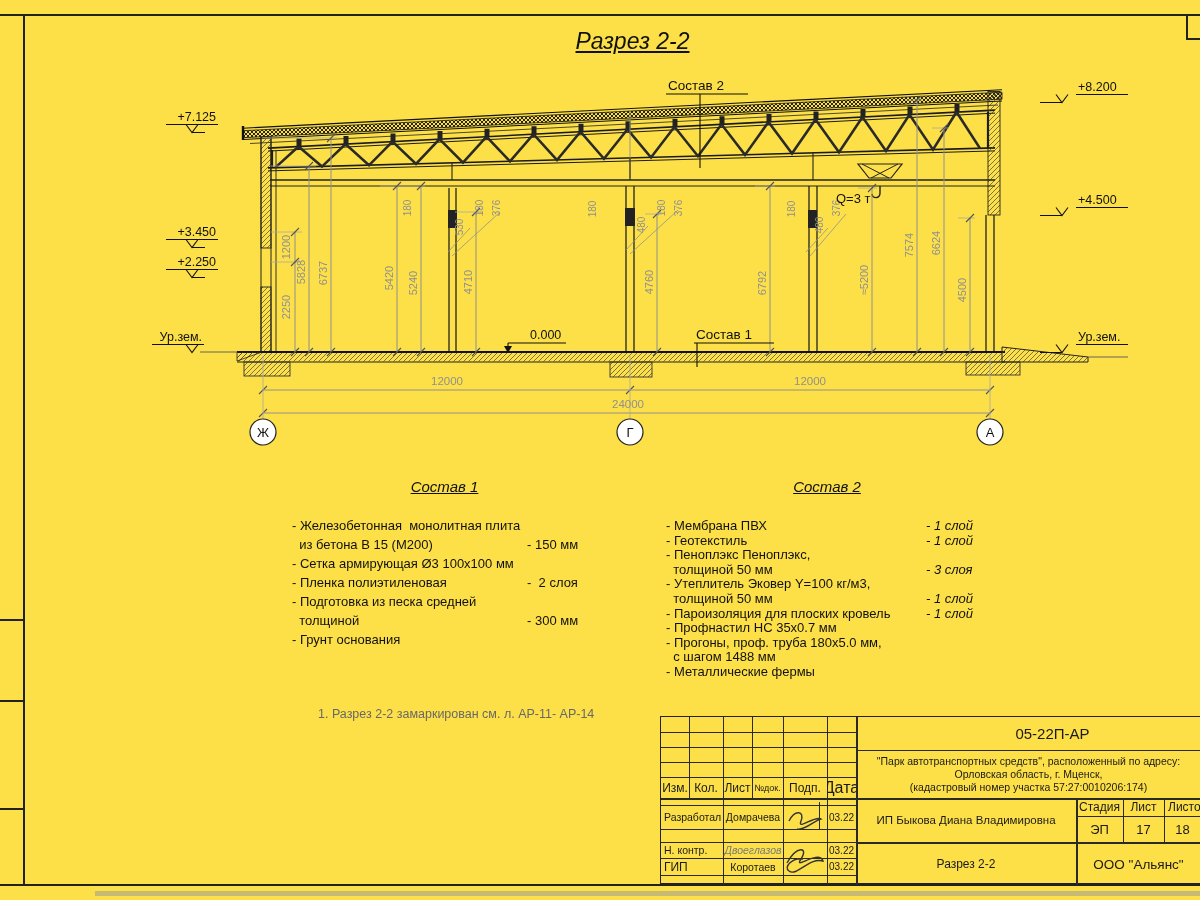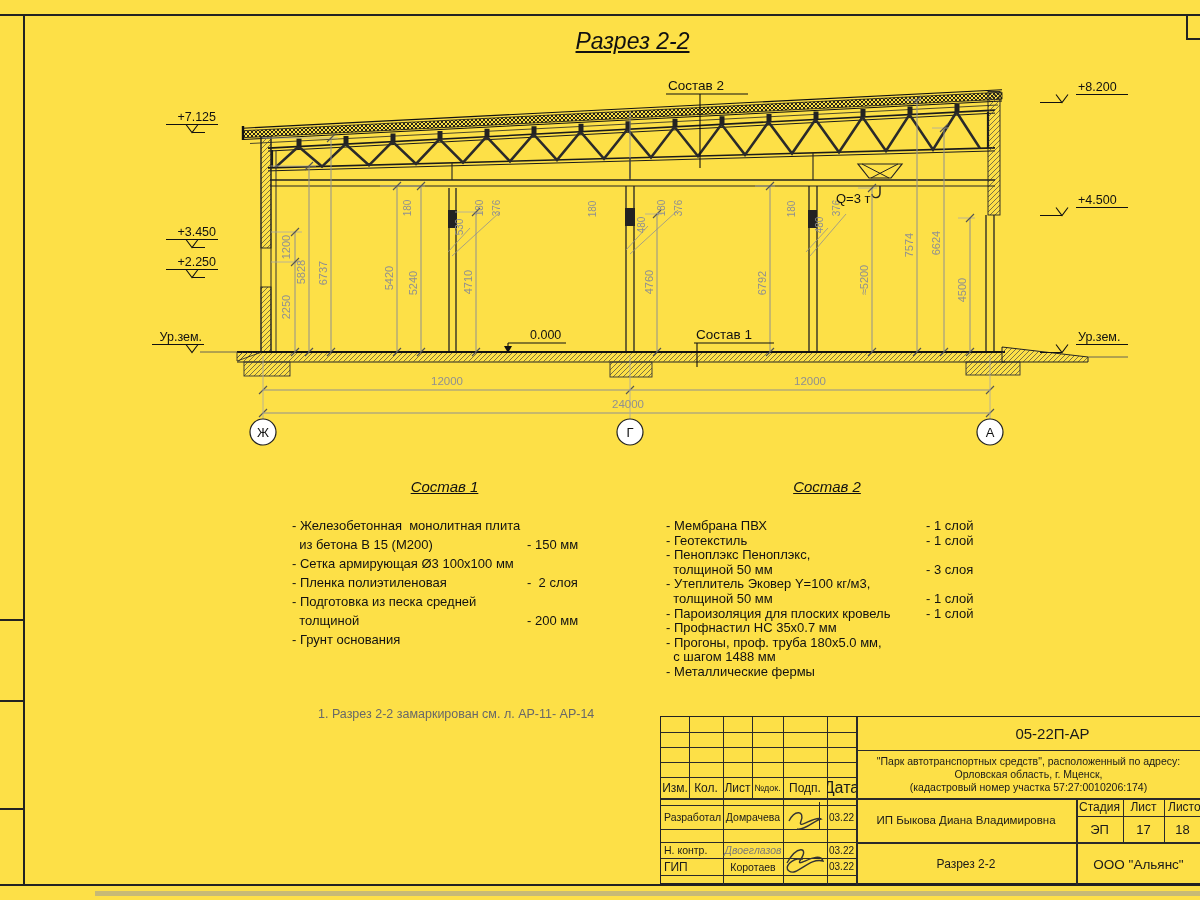--- a/index.html
+++ b/index.html
@@ -20,21 +20,21 @@
   .sostav .s-title { text-align:center; font-size:15px; font-style:italic;
      text-decoration:underline; margin-bottom:21px; }
   .s-line { display:flex; }
   .s-line .t { white-space:pre; flex:1 1 auto; }
   .s-line .v { white-space:pre; flex:0 0 70px; }
   #sostav1 { left:292px; top:478px; width:305px; }
   #sostav1 .s-line { line-height:19px; }
   #sostav2 { left:666px; top:478px; width:322px; }
   #sostav2 .s-line { line-height:14.6px; }
   #sostav2 .s-title { margin-bottom:24px; }
-  #sostav2 .s-line .v { flex:0 0 62px; }
+  #sostav2 .s-line .v { flex:0 0 62px;font-style:italic; }
 
   #note { left:318px; top:707px; font-size:12.5px; color:#686868; }
 
   
   #titleblock { left:660px; top:716px; width:540px; height:168px;
     border:1.5px solid #222; border-right:none; font-size:11px; }
   .tb-line { position:absolute; background:#2a2a2a; }
   .tb-cell { position:absolute; display:flex; align-items:center;
      justify-content:center; text-align:center; overflow:hidden; }
   .tb-left  { justify-content:flex-start; padding-left:3px; text-align:left; }
@@ -244,21 +244,21 @@
     <div class="s-line">
         <span class="t">- Пленка полиэтиленовая</span>
         <span class="v">-  2 слоя</span>
       </div>
     <div class="s-line">
         <span class="t">- Подготовка из песка средней</span>
         <span class="v"></span>
       </div>
     <div class="s-line">
         <span class="t">  толщиной</span>
-        <span class="v">- 200 мм</span>
+        <span class="v">- 300 мм</span>
       </div>
     <div class="s-line">
         <span class="t">- Грунт основания</span>
         <span class="v"></span>
       </div>
   </div>
 
   <div id="sostav2" class="sostav">
     <div class="s-title">Состав 2</div>
     <div class="s-line">

